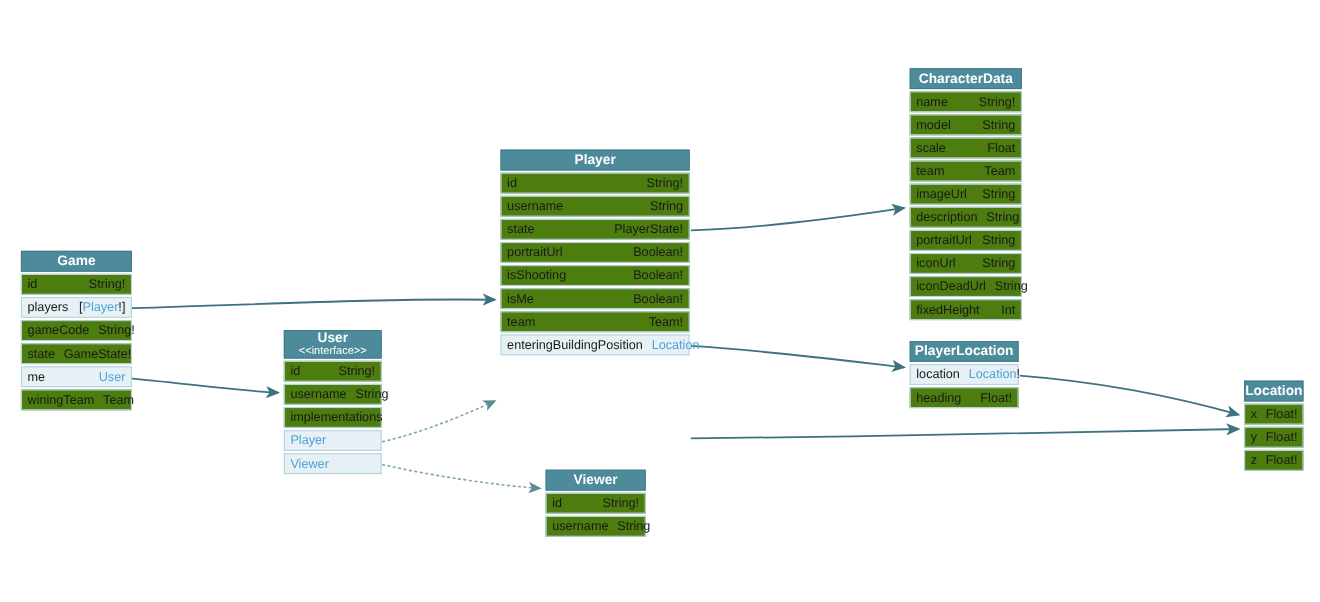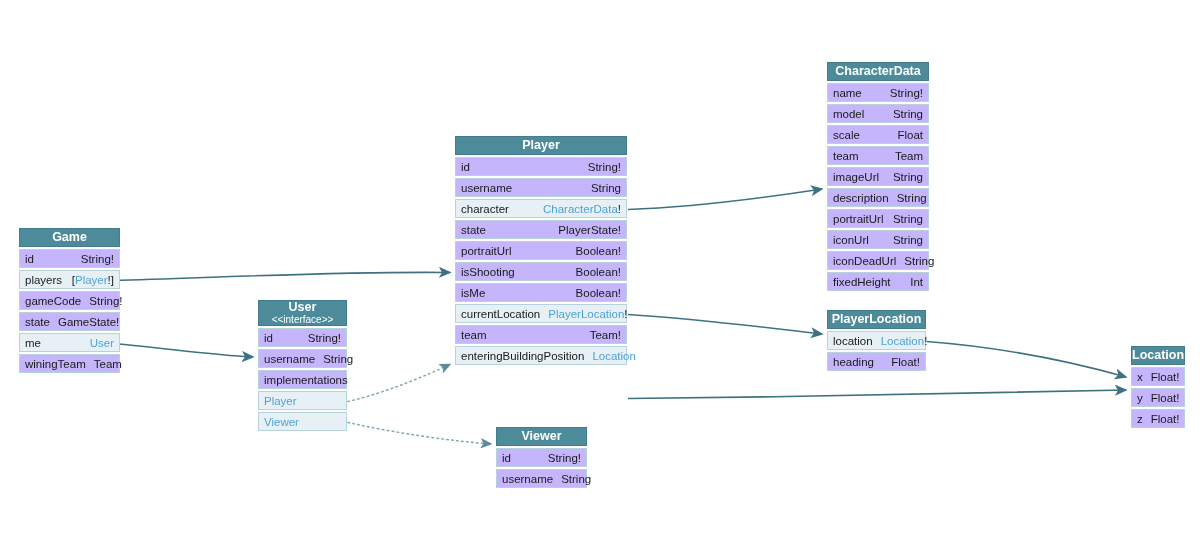--- a/index.html
+++ b/index.html
@@ -14,21 +14,21 @@
   .node-header{
     background:#4d8b9b;border:1px solid #437d8c;color:#ffffff;
     text-align:center;font-weight:bold;font-size:12.5px;
     display:flex;flex-direction:column;justify-content:center;
     box-sizing:border-box;line-height:13px;
   }
   .node-subtitle{font-size:10px;font-weight:normal;line-height:11px;}
   .row{
     height:19px;margin-top:2px;border:1px solid #b6d3dc;box-sizing:border-box;
     display:flex;justify-content:space-between;align-items:center;
-    padding:0 5px;background:#c4b5fd;font-size:11.5px;color:#1a1a1a;
+    padding:0 5px;background:#4d7c0f;font-size:11.5px;color:#1a1a1a;
     white-space:nowrap;
   }
   .row.rel{background:#e7f0f5;}
   .fname{color:#1a1a1a;}
   .ftype{color:#1a1a1a;margin-left:8px;}
   .link{color:#4da3d6;}
   .punct{color:#1a1a1a;}
 </style>
 </head>
 <body>
@@ -112,43 +112,35 @@
           <span>Player</span>
         </div>
         <div class="row">
           <span class="fname">id</span>
           <span class="ftype">String!</span>
         </div>
         <div class="row">
           <span class="fname">username</span>
           <span class="ftype">String</span>
         </div>
-        <div class="row rel">
-          <span class="fname">character</span>
-          <span class="ftype"><span class="link">CharacterData</span><span class="punct">!</span></span>
-        </div>
         <div class="row">
           <span class="fname">state</span>
           <span class="ftype">PlayerState!</span>
         </div>
         <div class="row">
           <span class="fname">portraitUrl</span>
           <span class="ftype">Boolean!</span>
         </div>
         <div class="row">
           <span class="fname">isShooting</span>
           <span class="ftype">Boolean!</span>
         </div>
         <div class="row">
           <span class="fname">isMe</span>
           <span class="ftype">Boolean!</span>
-        </div>
-        <div class="row rel">
-          <span class="fname">currentLocation</span>
-          <span class="ftype"><span class="link">PlayerLocation</span><span class="punct">!</span></span>
         </div>
         <div class="row">
           <span class="fname">team</span>
           <span class="ftype">Team!</span>
         </div>
         <div class="row rel">
           <span class="fname">enteringBuildingPosition</span>
           <span class="ftype"><span class="link">Location</span></span>
         </div>
       </div>

